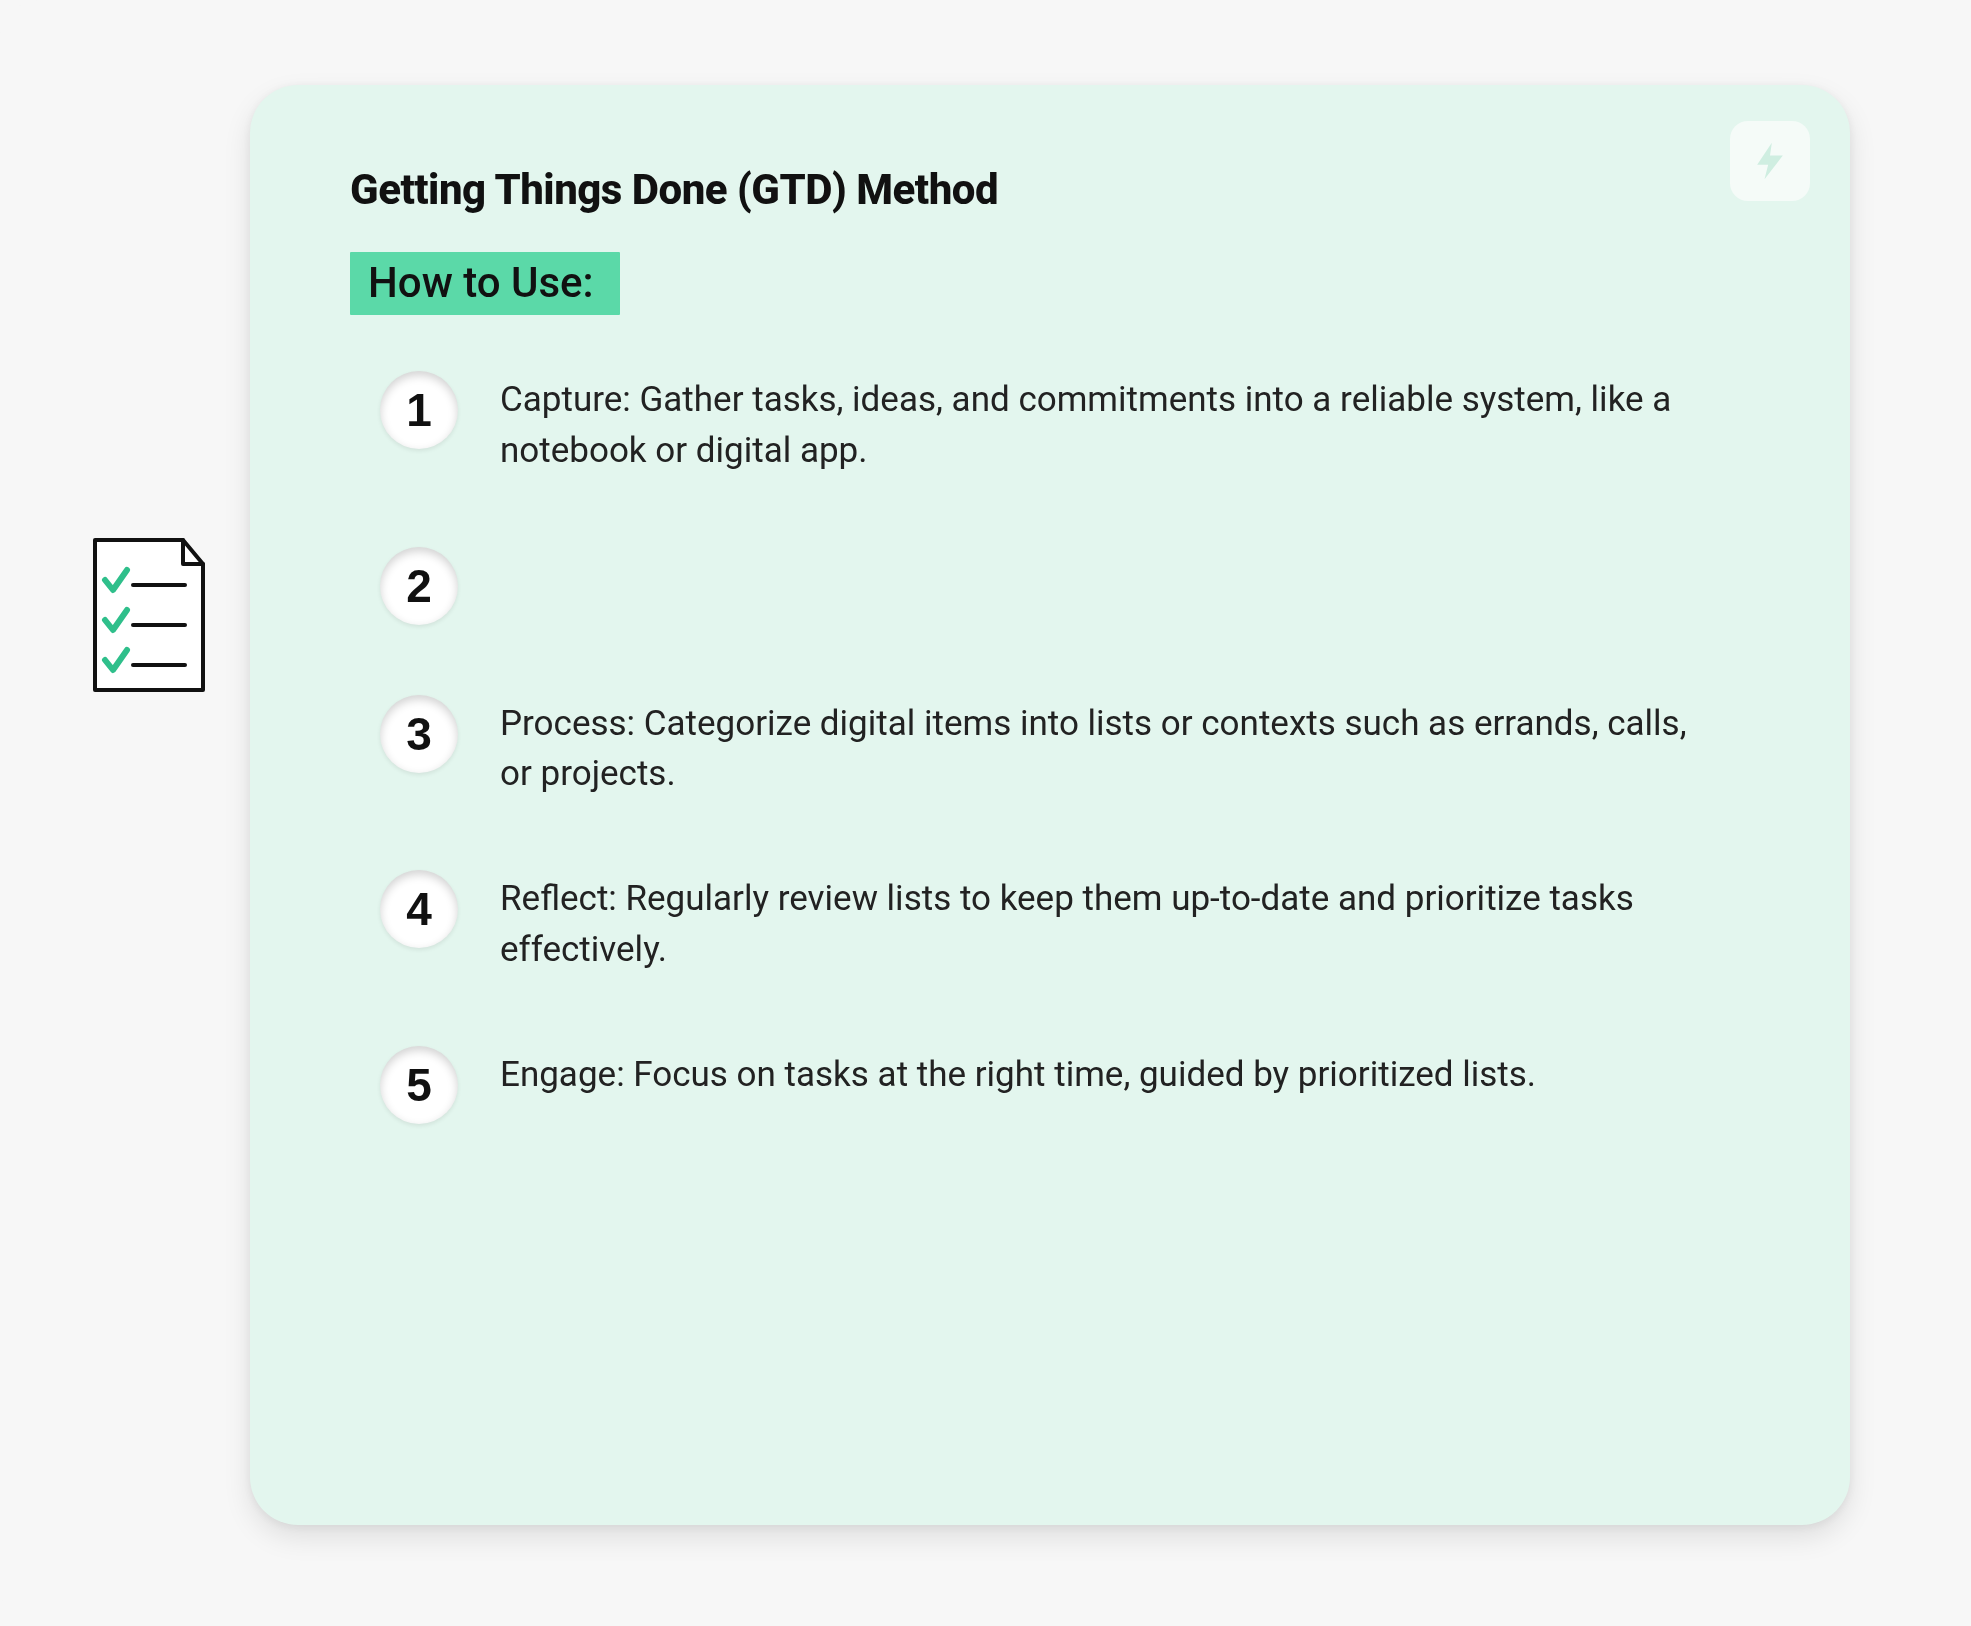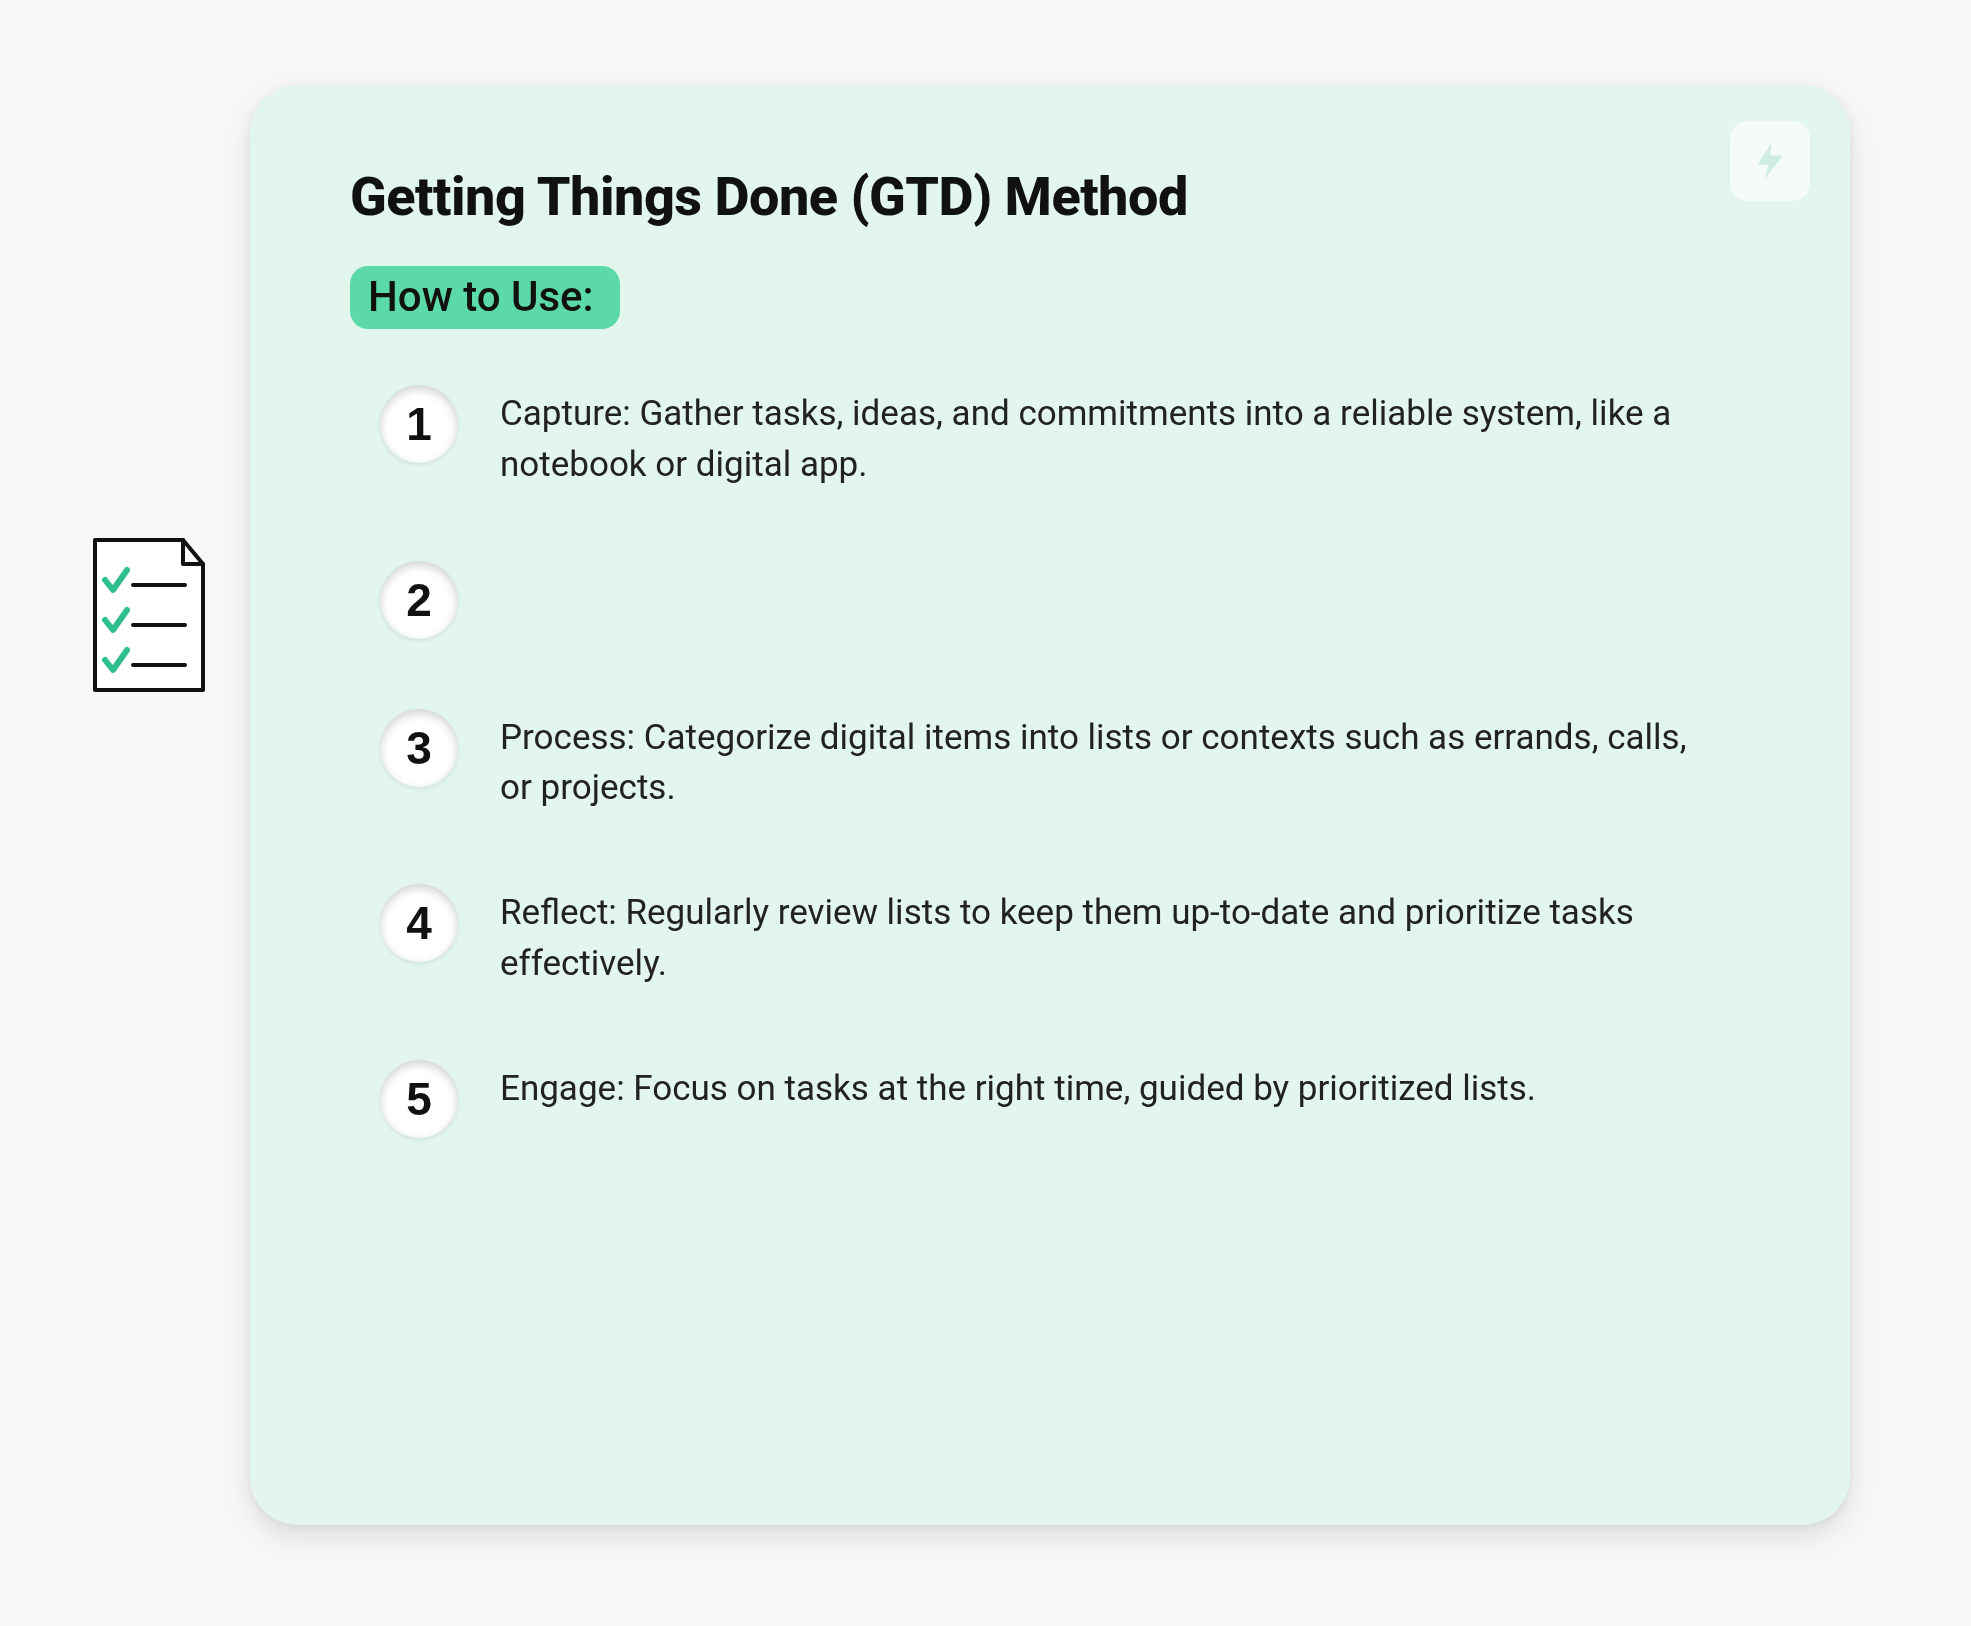--- a/index.html
+++ b/index.html
@@ -43,35 +43,35 @@
     height: 80px;
     background: #f5fbf8;
     border-radius: 18px;
     display: flex;
     align-items: center;
     justify-content: center;
   }
   .badge svg { width: 44px; height: 44px; }
 
   .title {
-    font-size: 54px;
+    font-size: 42px;
     font-weight: 800;
     letter-spacing: -0.5px;
     color: #111;
     margin-top: 10px;
     margin-bottom: 38px;
   }
 
   .subtitle {
     display: inline-block;
     font-size: 42px;
     font-weight: 500;
     color: #111;
     background: #5bd9a8;
-    border-radius: 18px;
+    border-radius: 1px;
     padding: 6px 26px 8px 18px;
     margin-bottom: 60px;
   }
 
   .steps {
     display: flex;
     flex-direction: column;
     gap: 74px;
     padding-left: 30px;
   }

